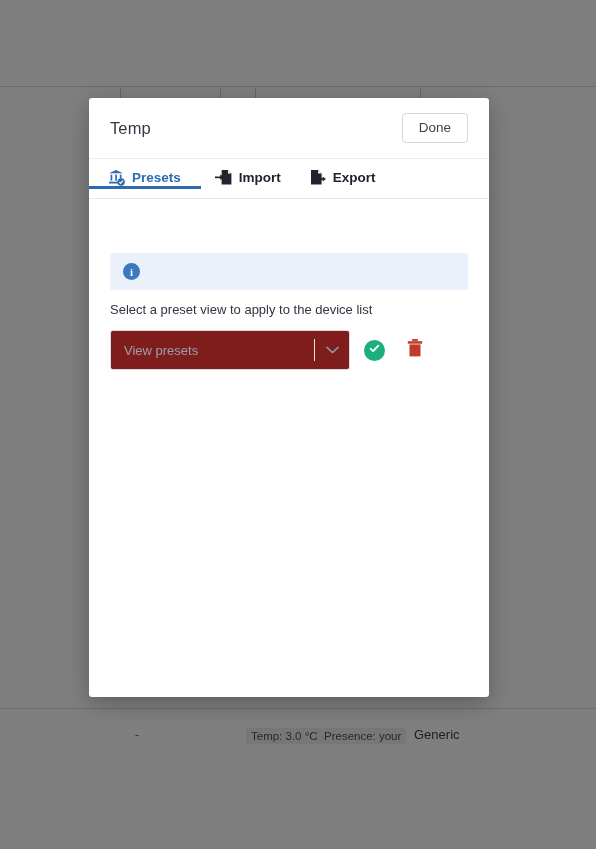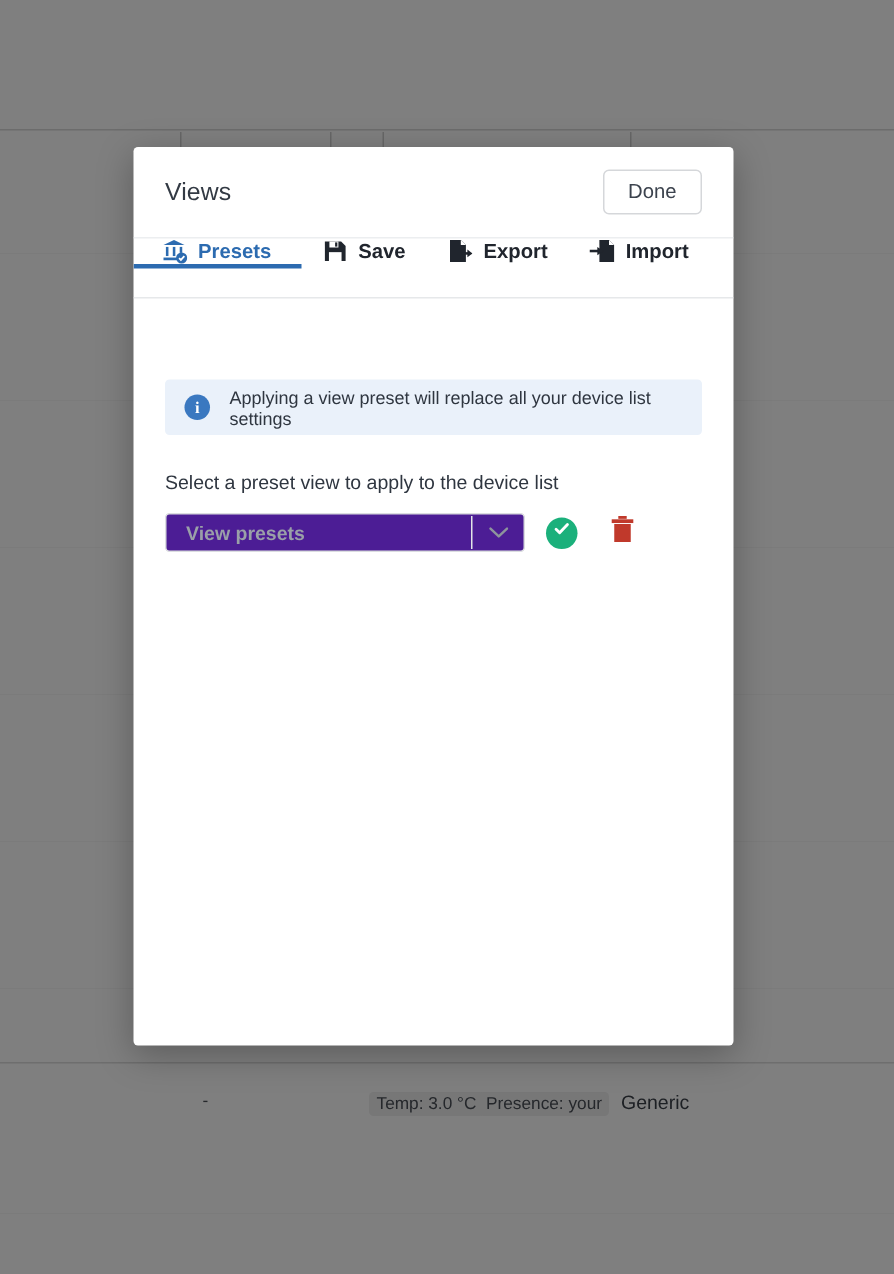--- a/index.html
+++ b/index.html
@@ -126,21 +126,21 @@
     cursor: pointer;
     font-family: "Liberation Sans", sans-serif;
     line-height: 1.2;
   }
 
   
   .tabs {
     flex: 0 0 40px;
     height: 40px;
     display: flex;
-    align-items: flex-start;
+    align-items: center;
     border-bottom: 1px solid #e6e8ea;
     padding-left: 0;
     box-sizing: border-box;
   }
   .tab {
     display: flex;
     align-items: center;
     gap: 7px;
     padding: 0 14px;
     cursor: pointer;
@@ -196,41 +196,40 @@
     display: flex;
     align-items: center;
     justify-content: center;
     font-family: "Liberation Serif", serif;
   }
   .info-text {
     font-size: 12px;
     color: #2f3640;
   }
   .field-label {
-    margin-top: 24px;
+    margin-top: 12px;
     font-size: 13px;
     color: #2f3640;
   }
   .select-row {
     margin-top: 13px;
     display: flex;
     align-items: center;
     gap: 0;
   }
   .select-box {
     width: 240px;
-    height: 26px;
+    height: 40px;
     border: 1px solid #dbdde0;
     border-radius: 3px;
     display: flex;
     align-items: center;
     box-sizing: border-box;
-    background: #4c1d95;
-    cursor: pointer;
-    font-weight: bold;
+    background: #7f1d1d;
+    cursor: pointer;
   }
   .select-value {
     flex: 1 1 auto;
     padding: 0 13px;
     font-size: 13px;
     color: #9aa0a8;
     white-space: nowrap;
     overflow: hidden;
   }
   .select-divider {
@@ -311,84 +310,72 @@
   <div class="bg-col-sep" style="left:220px;"></div>
   <div class="bg-col-sep" style="left:255px;"></div>
   <div class="bg-col-sep" style="left:420px;"></div>
 </div>
 
 <div id="scrim"></div>
 
 <div id="modal">
 
   <div class="modal-header">
-    <div class="modal-title">Views</div>
+    <div class="modal-title">Temp</div>
     <button class="done-button">Done</button>
   </div>
 
   <div class="tabs">
 
     <div class="tab active">
       <span class="tab-icon">
         <svg width="17" height="17" viewBox="0 0 17 17">
           <polygon points="8,1 15,4.3 1,4.3"></polygon>
           <rect x="2.6" y="5.6" width="1.7" height="6.1"></rect>
           <rect x="7.2" y="5.6" width="1.7" height="6.1"></rect>
           <rect x="11.8" y="5.6" width="1.7" height="4"></rect>
           <rect x="1" y="12.7" width="11.5" height="1.8"></rect>
           <circle cx="13.1" cy="13" r="3.7"></circle>
           <path d="M11.4 13.1 L12.6 14.3 L14.9 11.7" stroke="#ffffff" stroke-width="1.2" fill="none"></path>
         </svg>
       </span>
       <span>Presets</span>
     </div>
 
+
     <div class="tab">
       <span class="tab-icon">
         <svg width="17" height="17" viewBox="0 0 17 17">
-          <path d="M1.6 2 H12.4 L15.4 5 V15 H1.6 Z"></path>
-          <rect x="4.6" y="2" width="6" height="4" fill="#ffffff"></rect>
-          <rect x="8.4" y="2.6" width="1.5" height="2.8" fill="#20252d"></rect>
-          <rect x="4.3" y="9.1" width="8.4" height="5.9" fill="#ffffff"></rect>
+          <path d="M6.6 1 H13 L16.4 4.4 V15.6 H6.6 Z"></path>
+          <polygon points="13,1 16.4,4.4 13,4.4" fill="#ffffff"></polygon>
+          <rect x="0" y="7.5" width="7" height="1.7"></rect>
+          <polygon points="5.2,5.6 9.4,8.35 5.2,11.1"></polygon>
         </svg>
       </span>
-      <span>Save</span>
+      <span>Import</span>
     </div>
 
     <div class="tab">
       <span class="tab-icon">
         <svg width="17" height="17" viewBox="0 0 17 17">
           <path d="M2 1 H9.2 L12.6 4.4 V15.6 H2 Z"></path>
           <polygon points="9.2,1 12.6,4.4 9.2,4.4" fill="#ffffff"></polygon>
           <rect x="9.6" y="9.1" width="4.6" height="1.7"></rect>
           <polygon points="13.6,7.4 17,9.95 13.6,12.5"></polygon>
         </svg>
       </span>
       <span>Export</span>
     </div>
 
-    <div class="tab">
-      <span class="tab-icon">
-        <svg width="17" height="17" viewBox="0 0 17 17">
-          <path d="M6.6 1 H13 L16.4 4.4 V15.6 H6.6 Z"></path>
-          <polygon points="13,1 16.4,4.4 13,4.4" fill="#ffffff"></polygon>
-          <rect x="0" y="7.5" width="7" height="1.7"></rect>
-          <polygon points="5.2,5.6 9.4,8.35 5.2,11.1"></polygon>
-        </svg>
-      </span>
-      <span>Import</span>
-    </div>
-
   </div>
 
   <div class="modal-body">
 
     <div class="info-banner">
       <span class="info-icon">i</span>
-      <span class="info-text">Applying a view preset will replace all your device list settings</span>
     </div>
 
     <div class="field-label">Select a preset view to apply to the device list</div>
 
     <div class="select-row">
       <div class="select-box">
         <span class="select-value">View presets</span>
         <span class="select-divider"></span>
         <span class="select-chevron">
           <svg width="13" height="8" viewBox="0 0 13 8">

